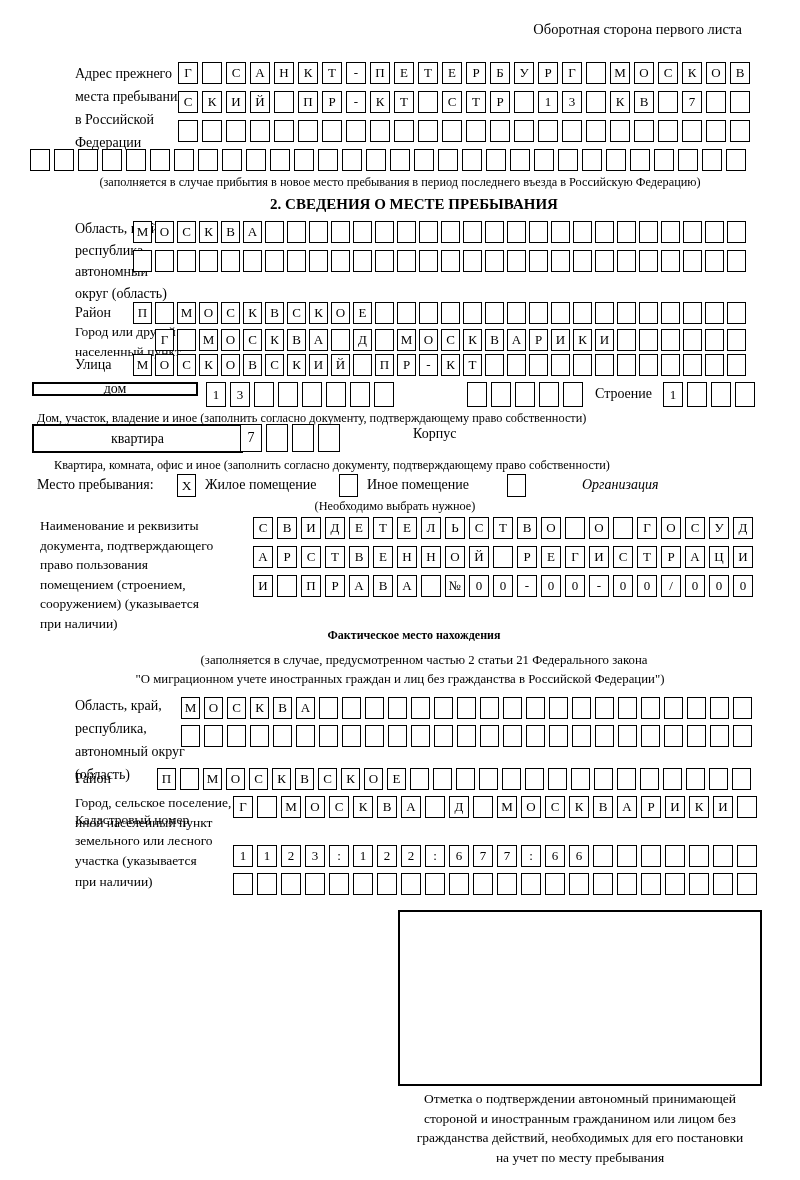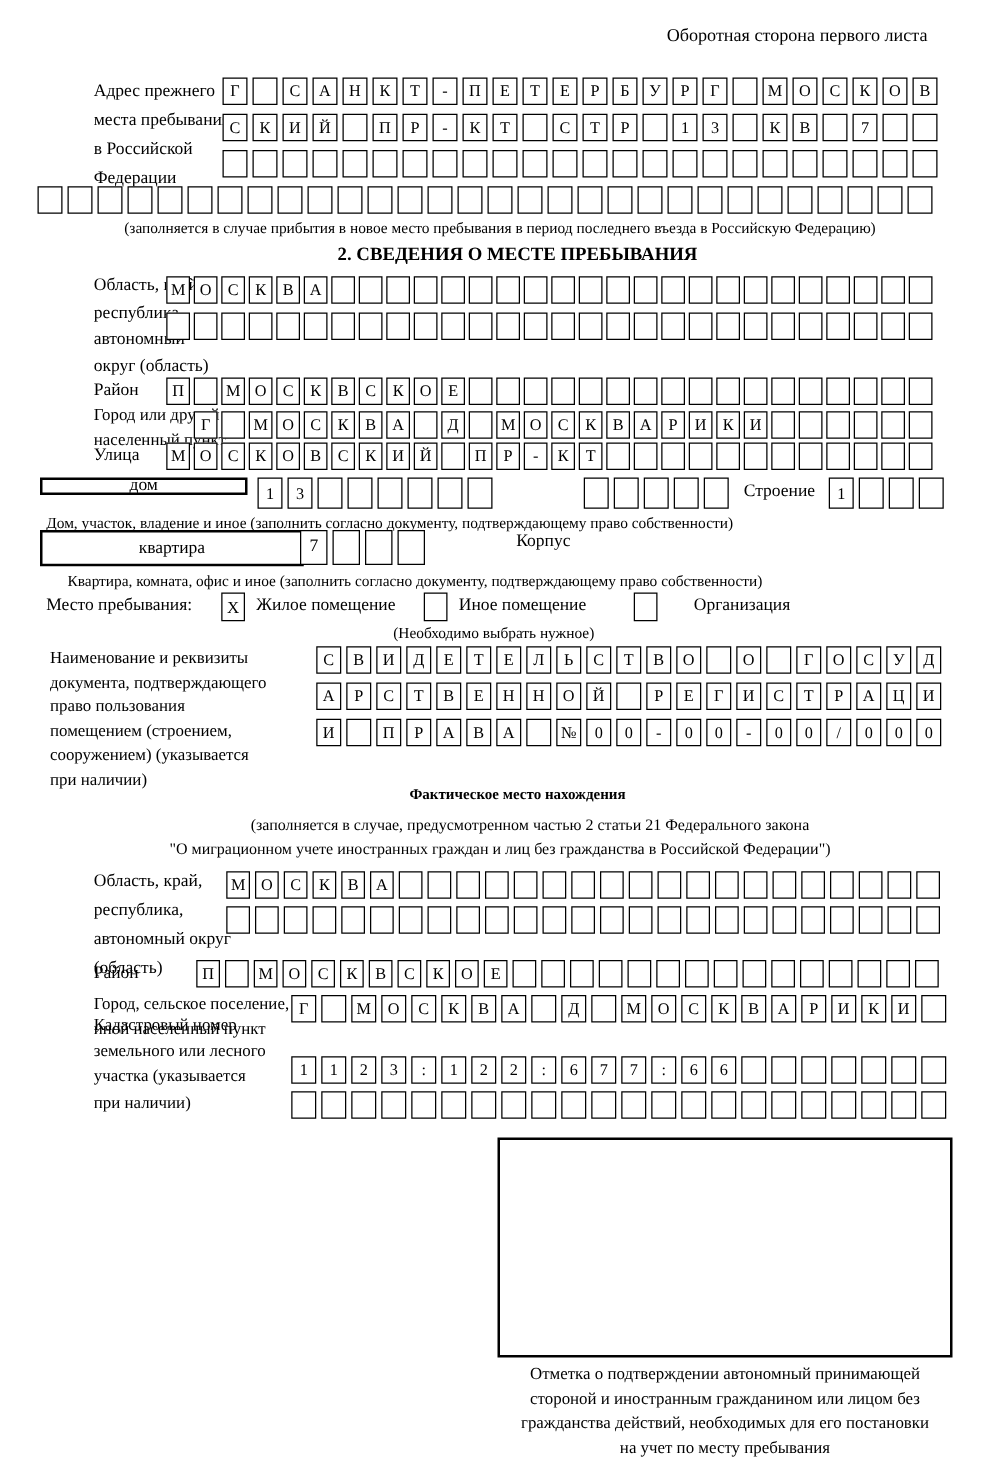--- a/index.html
+++ b/index.html
@@ -349,21 +349,21 @@
       <span class="cell"></span>
     </div>
   <div class="abs cap" style="left:37px;top:458px;margin-left:17px;">Квартира, комната, офис и иное (заполнить согласно документу, подтверждающему право собственности)</div>
 
   <div class="abs inline-lbl" style="left:37px;top:477px;text-align:center;">Место пребывания:</div>
   <div class="cb" style="left:177px;top:474px;">X</div>
   <div class="abs inline-lbl" style="left:205px;top:477px;">Жилое помещение</div>
   <div class="cb" style="left:339px;top:474px;"></div>
   <div class="abs inline-lbl" style="left:367px;top:477px;">Иное помещение</div>
   <div class="cb" style="left:507px;top:474px;"></div>
-  <div class="abs inline-lbl" style="left:555px;top:477px;">Организация</div>
+  <div class="abs inline-lbl" style="left:582px;top:477px;font-style:italic;">Организация</div>
   <div class="abs cap cen" style="left:110px;top:499px;width:570px;">(Необходимо выбрать нужное)</div>
 
   <div class="abs lbl19" style="left:40px;top:516px;">Наименование и реквизиты
 документа, подтверждающего
 право пользования
 помещением (строением,
 сооружением) (указывается
 при наличии)</div>
   <div class="boxrow g4 w20" style="left:253px;top:517px;">
       <span class="cell">С</span>

